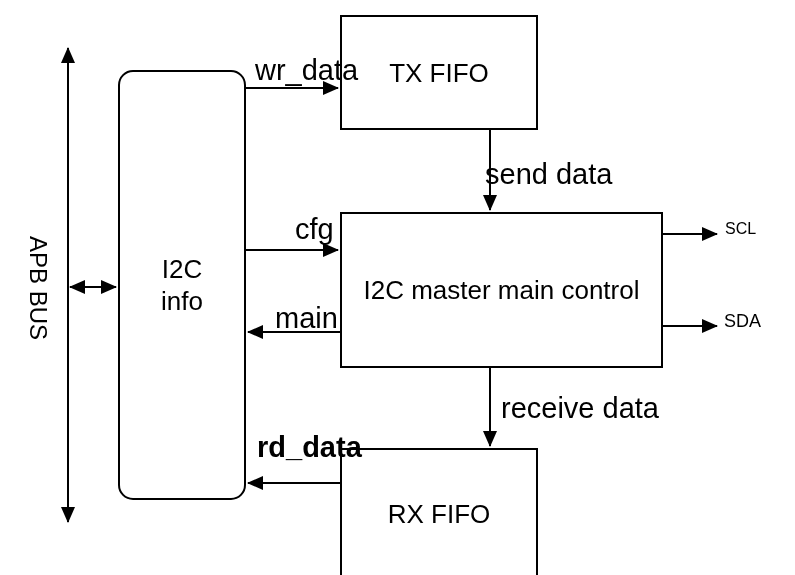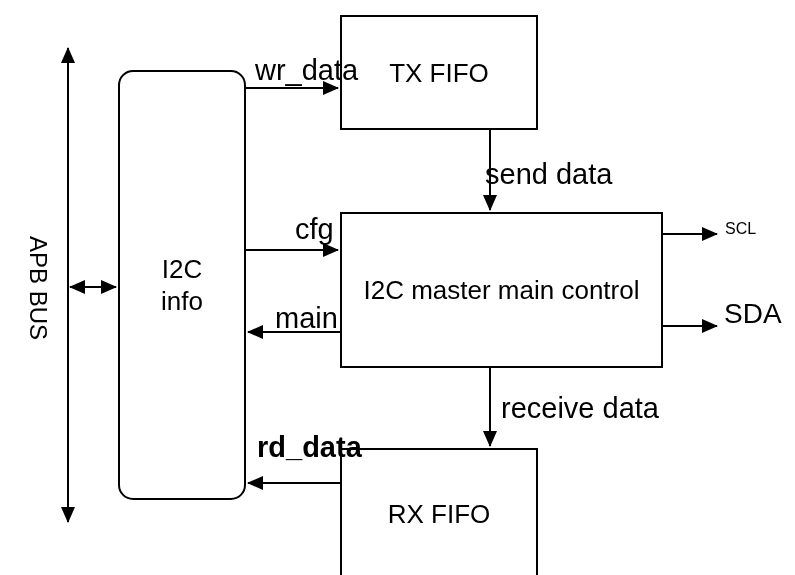--- a/index.html
+++ b/index.html
@@ -53,21 +53,21 @@
     line-height: 1;
     white-space: nowrap;
   }
   .sig-wr      { left: 255px; top: 56px; }
   .sig-cfg     { left: 295px; top: 215px; }
   .sig-info    { left: 275px; top: 304px; }
   .sig-rd      { left: 257px; top: 433px; font-weight: bold; }
   .sig-send    { left: 485px; top: 160px; }
   .sig-receive { left: 501px; top: 394px; text-align: center; }
   .sig-scl     { left: 725px; top: 221px; font-size: 16px; }
-  .sig-sda     { left: 724px; top: 300px; font-size: 28px; }
+  .sig-sda     { left: 724px; top: 312px; font-size: 18px; }
   .sig-apb {
     left: -17px;
     top: 274px;
     width: 110px;
     height: 28px;
     text-align: center;
     font-size: 24px;
     line-height: 28px;
     transform: rotate(90deg);
   }

